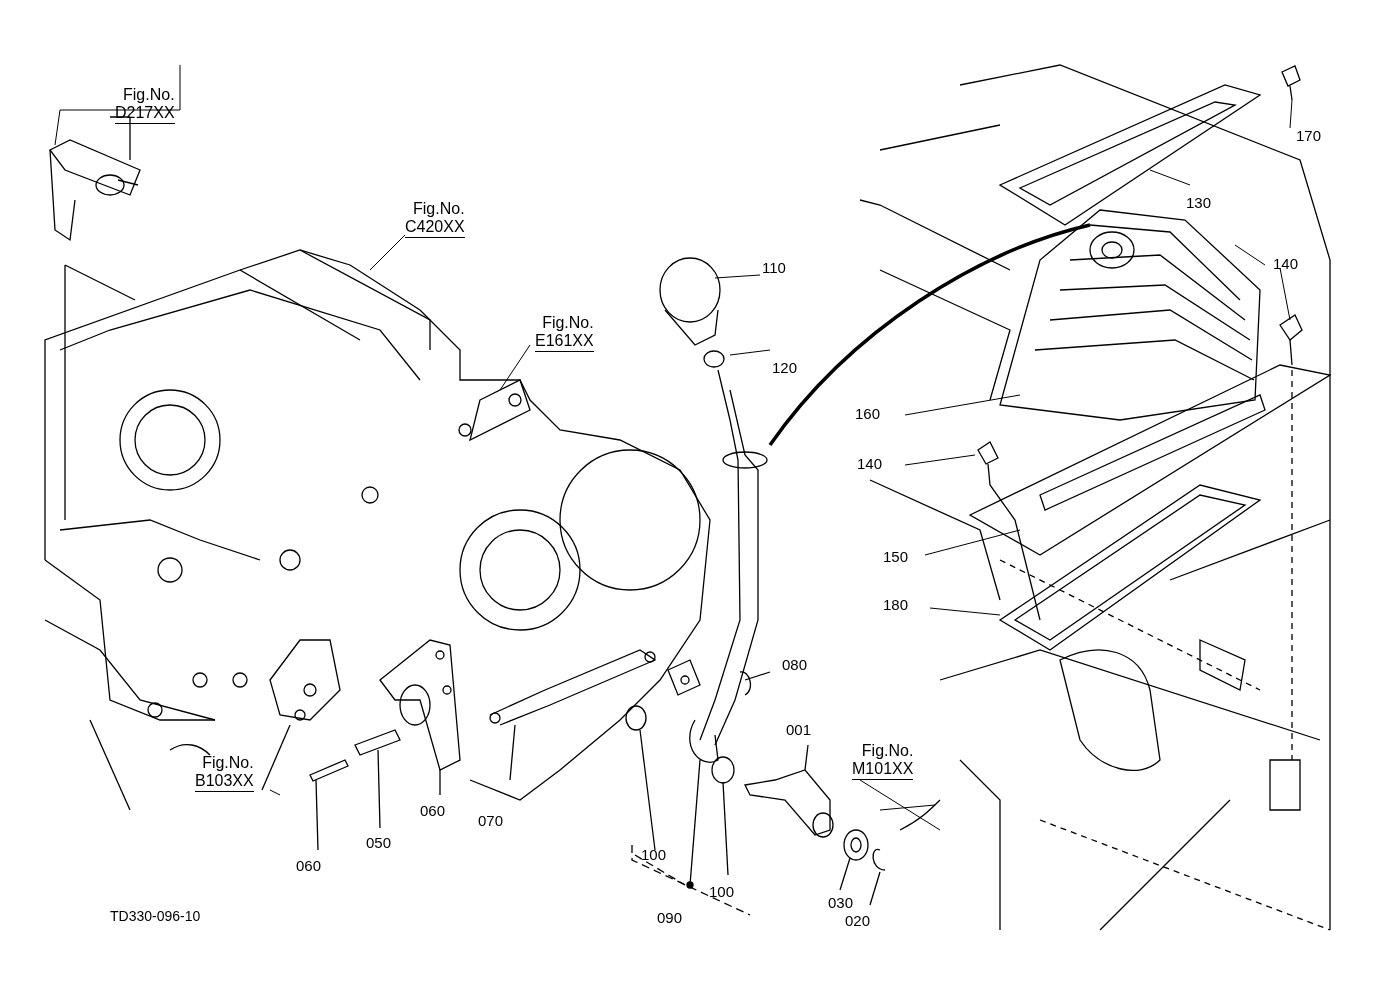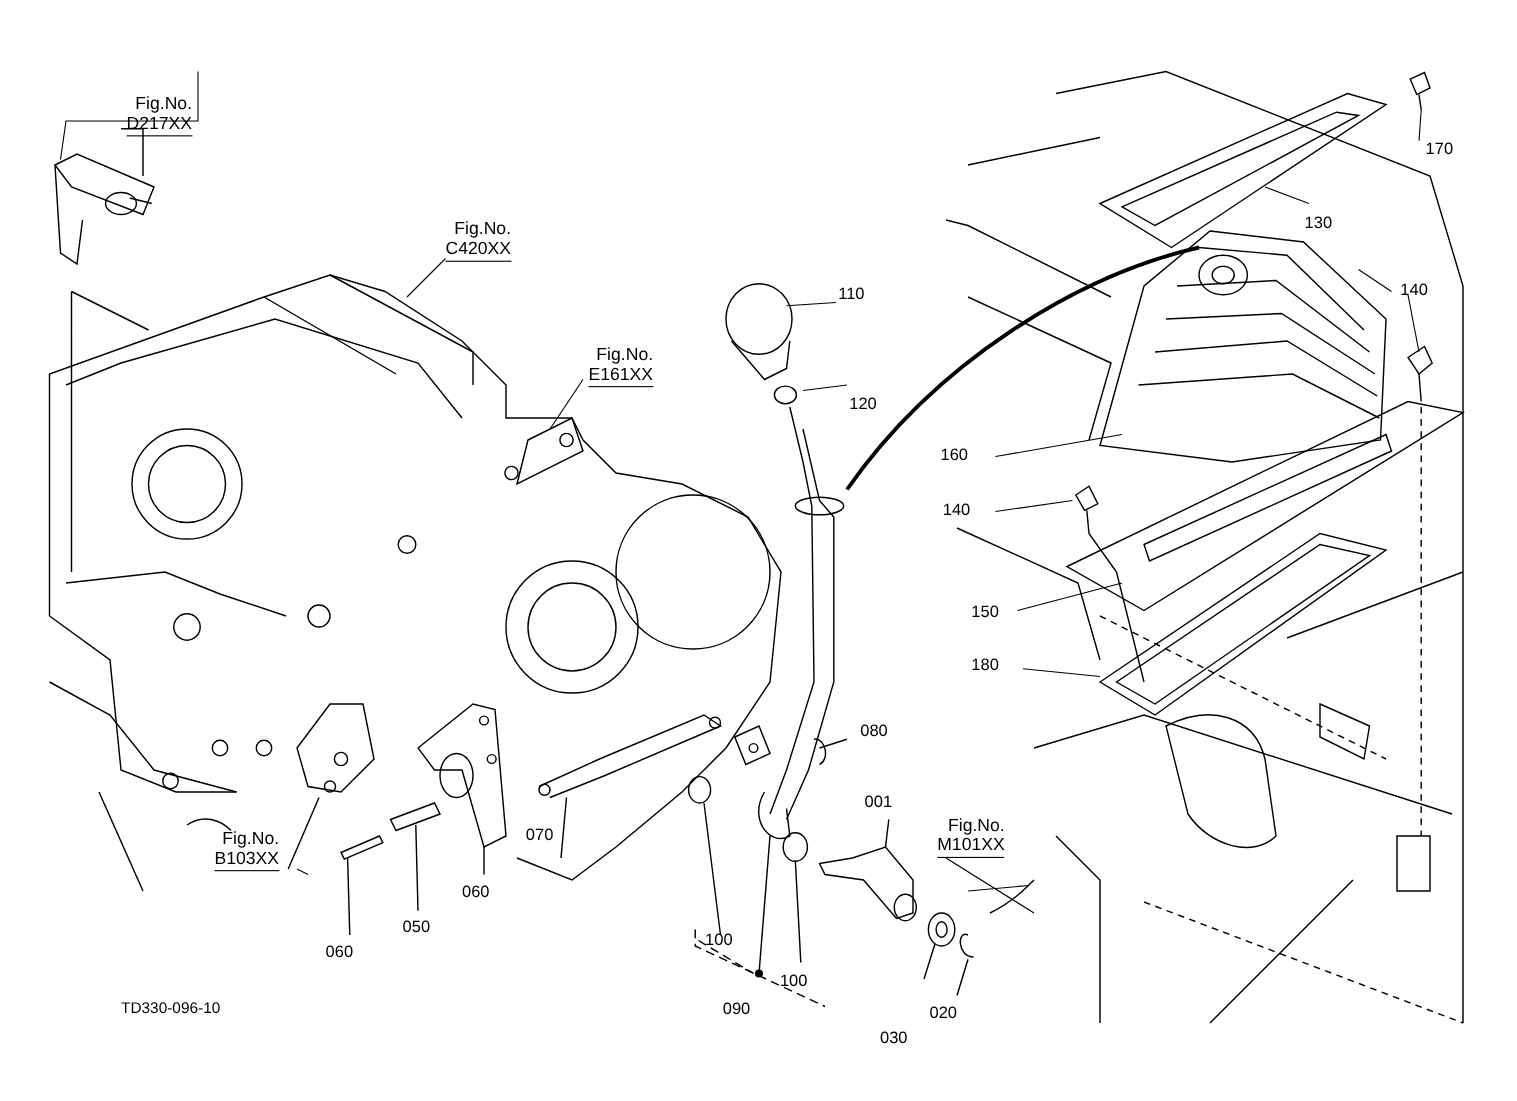--- a/index.html
+++ b/index.html
@@ -233,23 +233,23 @@
 <div class="lbl" style="left:772px;top:336px;margin-top:24px;">120</div>
 <div class="lbl" style="left:1186px;top:195px;">130</div>
 <div class="lbl" style="left:1273px;top:256px;">140</div>
 <div class="lbl" style="left:1296px;top:128px;">170</div>
 <div class="lbl" style="left:855px;top:406px;">160</div>
 <div class="lbl" style="left:857px;top:456px;">140</div>
 <div class="lbl" style="left:883px;top:549px;">150</div>
 <div class="lbl" style="left:883px;top:597px;">180</div>
 <div class="lbl" style="left:782px;top:657px;">080</div>
 <div class="lbl" style="left:786px;top:722px;">001</div>
-<div class="lbl" style="left:478px;top:752px;">070</div>
+<div class="lbl" style="left:478px;top:813px;">070</div>
 <div class="lbl" style="left:420px;top:803px;">060</div>
 <div class="lbl" style="left:366px;top:835px;">050</div>
 <div class="lbl" style="left:296px;top:858px;">060</div>
 <div class="lbl" style="left:641px;top:847px;">100</div>
 <div class="lbl" style="left:709px;top:884px;">100</div>
 <div class="lbl" style="left:657px;top:910px;">090</div>
-<div class="lbl" style="left:800px;top:895px;margin-top:41px;">030</div>
+<div class="lbl" style="left:828px;top:895px;">030</div>
 <div class="lbl" style="left:845px;top:913px;">020</div>
 
 <div class="code" style="left:110px;top:908px;">TD330-096-10</div>
 
 </body></html>

